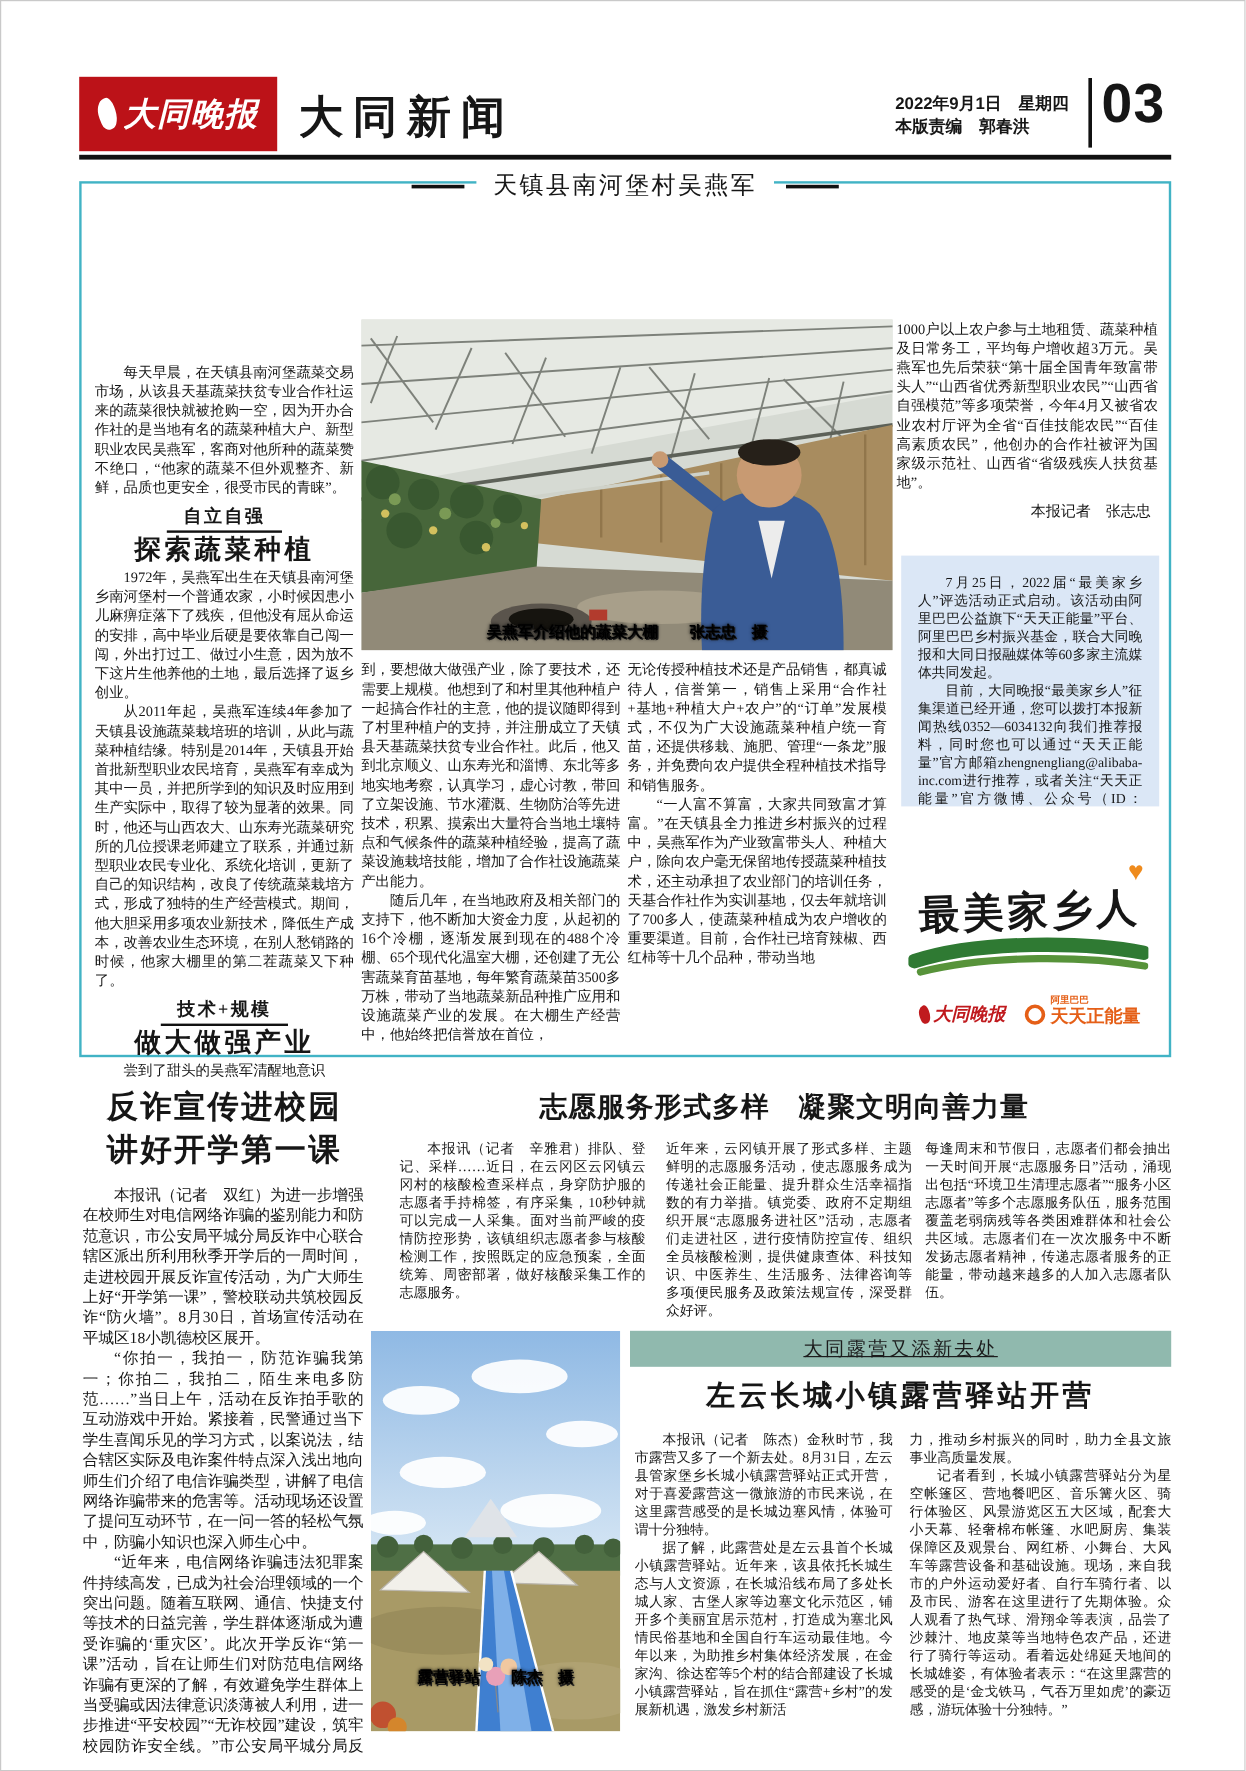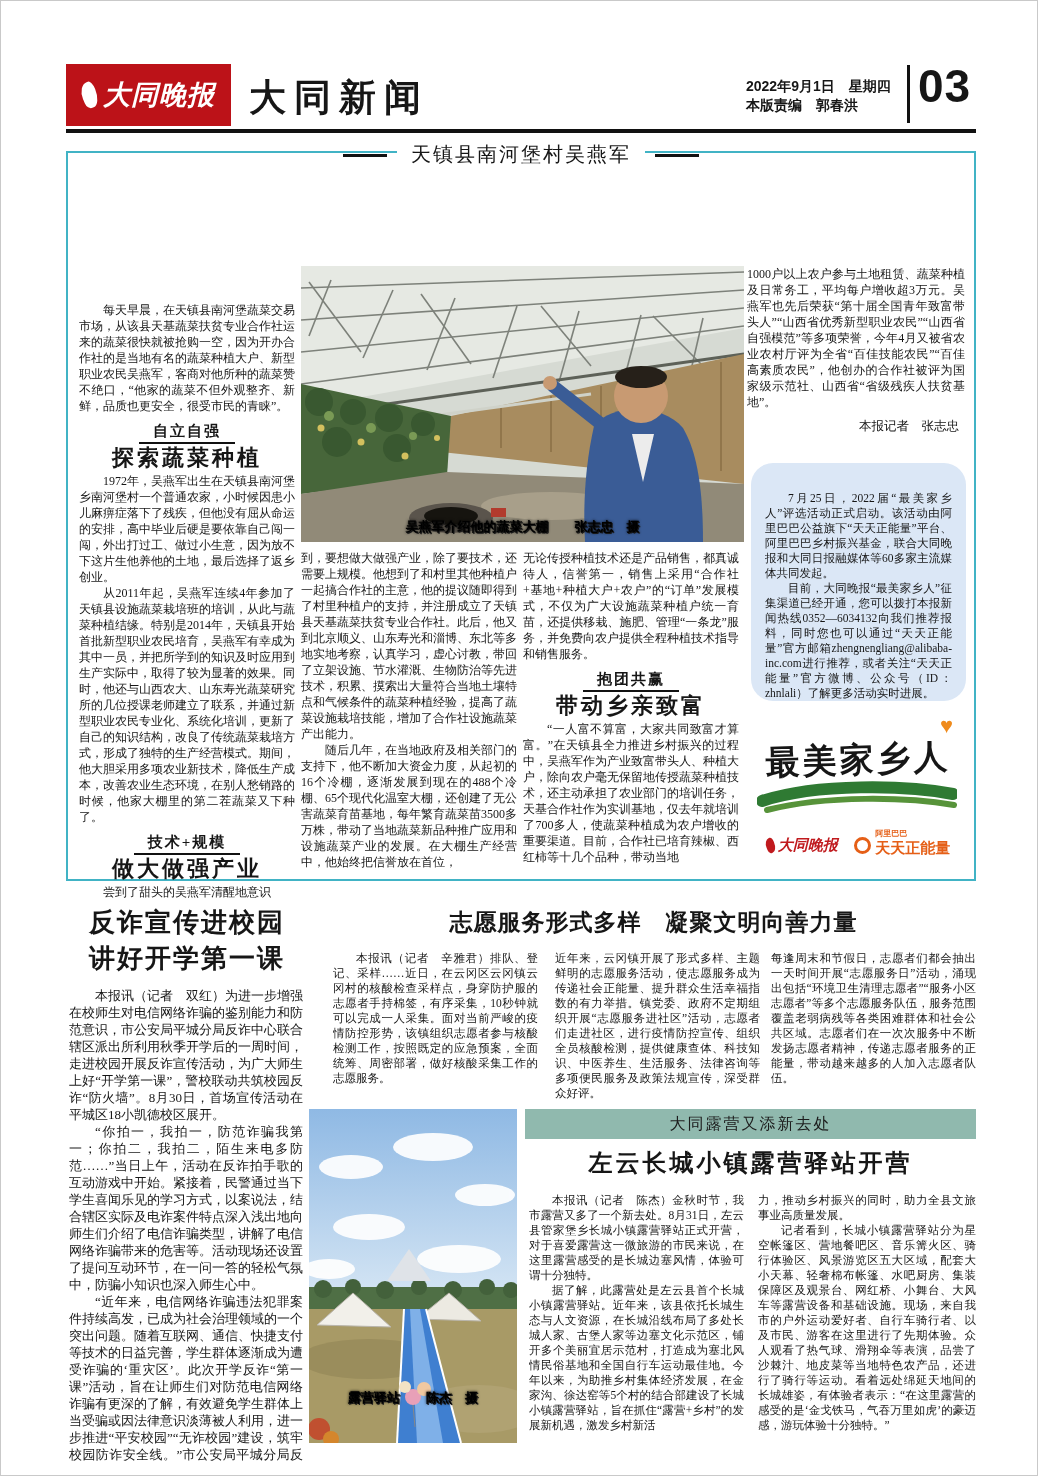--- a/index.html
+++ b/index.html
@@ -27,40 +27,40 @@
   .kdash{display:inline-block;width:44px;height:3px;background:#111;vertical-align:middle;margin:0 10px 4px 10px;}
   .headline{left:80px;top:183px;width:880px;text-align:center;font-size:54px;letter-spacing:9px;}
   .subwrap{text-align:center;margin:9px 0 7px;}
   .sub-a{display:inline-block;font-size:15px;font-weight:700;border-bottom:2px solid #111;padding:0 14px 3px;letter-spacing:2px;}
   .sub-b{font-family:"Liberation Sans","DejaVu Sans",sans-serif;font-weight:900;font-size:22px;margin-top:6px;letter-spacing:3px;}
   .byline{text-align:right;padding-right:6px;margin-top:8px;font-size:12.5px;}
   .photo{overflow:hidden;}
   .photo svg{display:block;}
   .pcap{position:absolute;left:0;right:0;text-align:center;color:#000000;font-weight:700;font-size:13px;
         text-shadow:0 0 3px #000,1px 1px 0 #222;}
-  .notice{left:750px;top:462px;width:215px;height:238px;background:#dbe7f6;box-sizing:border-box;padding:28px 14px;
-          font-size:11.5px;line-height:15px;overflow:hidden;border-radius:22px;}
+  .notice{left:750px;top:462px;width:215px;height:209px;background:#dbe7f6;box-sizing:border-box;padding:16px 14px;
+          font-size:11.5px;line-height:15px;overflow:hidden;}
   .mlogo{left:748px;top:712px;width:218px;height:148px;background:#fff;}
   .mlogo-heart{position:absolute;right:14px;top:0px;color:#ef8b1d;font-size:22px;}
   .mlogo-title{position:absolute;left:0;right:0;top:24px;text-align:center;font-size:34px;font-weight:900;letter-spacing:3px;transform:rotate(-2deg);}
   .mlogo-brands{position:absolute;left:0;right:0;bottom:6px;display:flex;justify-content:space-evenly;align-items:flex-end;}
   .brand1{color:#c01a1e;font-weight:900;font-style:italic;font-size:15px;display:flex;align-items:center;gap:3px;}
   .b1flame{width:9px;height:15px;background:#c01a1e;border-radius:70% 30% 60% 40%/60% 40% 70% 30%;transform:rotate(-22deg);display:inline-block;}
   .brand2{display:flex;align-items:flex-end;gap:4px;}
   .b2ring{width:17px;height:17px;border:3px solid #e55f17;border-radius:50%;box-sizing:border-box;margin-bottom:1px;}
   .b2txt{line-height:1;font-family:"Liberation Sans","DejaVu Sans",sans-serif;}
   .b2top{display:block;font-size:8px;color:#e55f17;font-weight:700;margin-bottom:2px;}
   .b2main{display:block;font-size:15px;color:#e55f17;font-weight:900;}
   
   .fraud-title{left:68px;top:903px;width:236px;text-align:center;font-size:26px;line-height:36px;letter-spacing:2px;}
   .fraud-body{left:68px;top:986px;width:234px;height:478px;font-size:13px;line-height:17px;}
   .vol-title{left:330px;top:906px;width:645px;text-align:center;font-size:23px;letter-spacing:1px;}
   .vol-col{top:950px;height:152px;font-size:11.5px;line-height:15px;}
   .camp-bar{left:524px;top:1108px;width:451px;height:30px;background:#90b9ae;display:flex;align-items:center;justify-content:center;
-            font-size:16px;letter-spacing:2px;color:#1c1c1c;}
+            font-size:16px;letter-spacing:2px;color:#1c1c1c;text-decoration:underline;}
   .camp-head{left:524px;top:1146px;width:451px;text-align:center;font-size:24px;letter-spacing:3px;}
   .camp-col{top:1192px;height:272px;font-size:11.5px;line-height:15px;}
 </style>
 </head>
 <body>
 
 <div class="page">
 
   <div class="abs logo-box">
     <span class="flame"></span>
@@ -161,24 +161,20 @@
     <div class="pcap" style="bottom:6px;">吴燕军介绍他的蔬菜大棚　　张志忠　摄</div>
   </div>
 
   <div class="col" style="left:300px;top:549px;width:216px;height:324px;">
     <p class="bp noind">到，要想做大做强产业，除了要技术，还需要上规模。他想到了和村里其他种植户一起搞合作社的主意，他的提议随即得到了村里种植户的支持，并注册成立了天镇县天基蔬菜扶贫专业合作社。此后，他又到北京顺义、山东寿光和淄博、东北等多地实地考察，认真学习，虚心讨教，带回了立架设施、节水灌溉、生物防治等先进技术，积累、摸索出大量符合当地土壤特点和气候条件的蔬菜种植经验，提高了蔬菜设施栽培技能，增加了合作社设施蔬菜产出能力。</p>
     <p class="bp">随后几年，在当地政府及相关部门的支持下，他不断加大资金力度，从起初的16个冷棚，逐渐发展到现在的488个冷棚、65个现代化温室大棚，还创建了无公害蔬菜育苗基地，每年繁育蔬菜苗3500多万株，带动了当地蔬菜新品种推广应用和设施蔬菜产业的发展。在大棚生产经营中，他始终把信誉放在首位，</p>
   </div>
 
   <div class="col" style="left:522px;top:549px;width:216px;height:324px;">
     <p class="bp noind">无论传授种植技术还是产品销售，都真诚待人，信誉第一，销售上采用“合作社+基地+种植大户+农户”的“订单”发展模式，不仅为广大设施蔬菜种植户统一育苗，还提供移栽、施肥、管理“一条龙”服务，并免费向农户提供全程种植技术指导和销售服务。</p>
-    <div class="subwrap">
-      <span class="sub-a">抱团共赢</span>
-      <div class="sub-b">带动乡亲致富</div>
-    </div>
     <p class="bp">“一人富不算富，大家共同致富才算富。”在天镇县全力推进乡村振兴的过程中，吴燕军作为产业致富带头人、种植大户，除向农户毫无保留地传授蔬菜种植技术，还主动承担了农业部门的培训任务，天基合作社作为实训基地，仅去年就培训了700多人，使蔬菜种植成为农户增收的重要渠道。目前，合作社已培育辣椒、西红柿等十几个品种，带动当地</p>
   </div>
 
   <div class="col" style="left:746px;top:265px;width:218px;height:190px;">
     <p class="bp noind">1000户以上农户参与土地租赁、蔬菜种植及日常务工，平均每户增收超3万元。吴燕军也先后荣获“第十届全国青年致富带头人”“山西省优秀新型职业农民”“山西省自强模范”等多项荣誉，今年4月又被省农业农村厅评为全省“百佳技能农民”“百佳高素质农民”，他创办的合作社被评为国家级示范社、山西省“省级残疾人扶贫基地”。</p>
     <div class="byline">本报记者　张志忠</div>
   </div>
 
   <div class="abs notice">
     <p class="bp">7月25日，2022届“最美家乡人”评选活动正式启动。该活动由阿里巴巴公益旗下“天天正能量”平台、阿里巴巴乡村振兴基金，联合大同晚报和大同日报融媒体等60多家主流媒体共同发起。</p>

